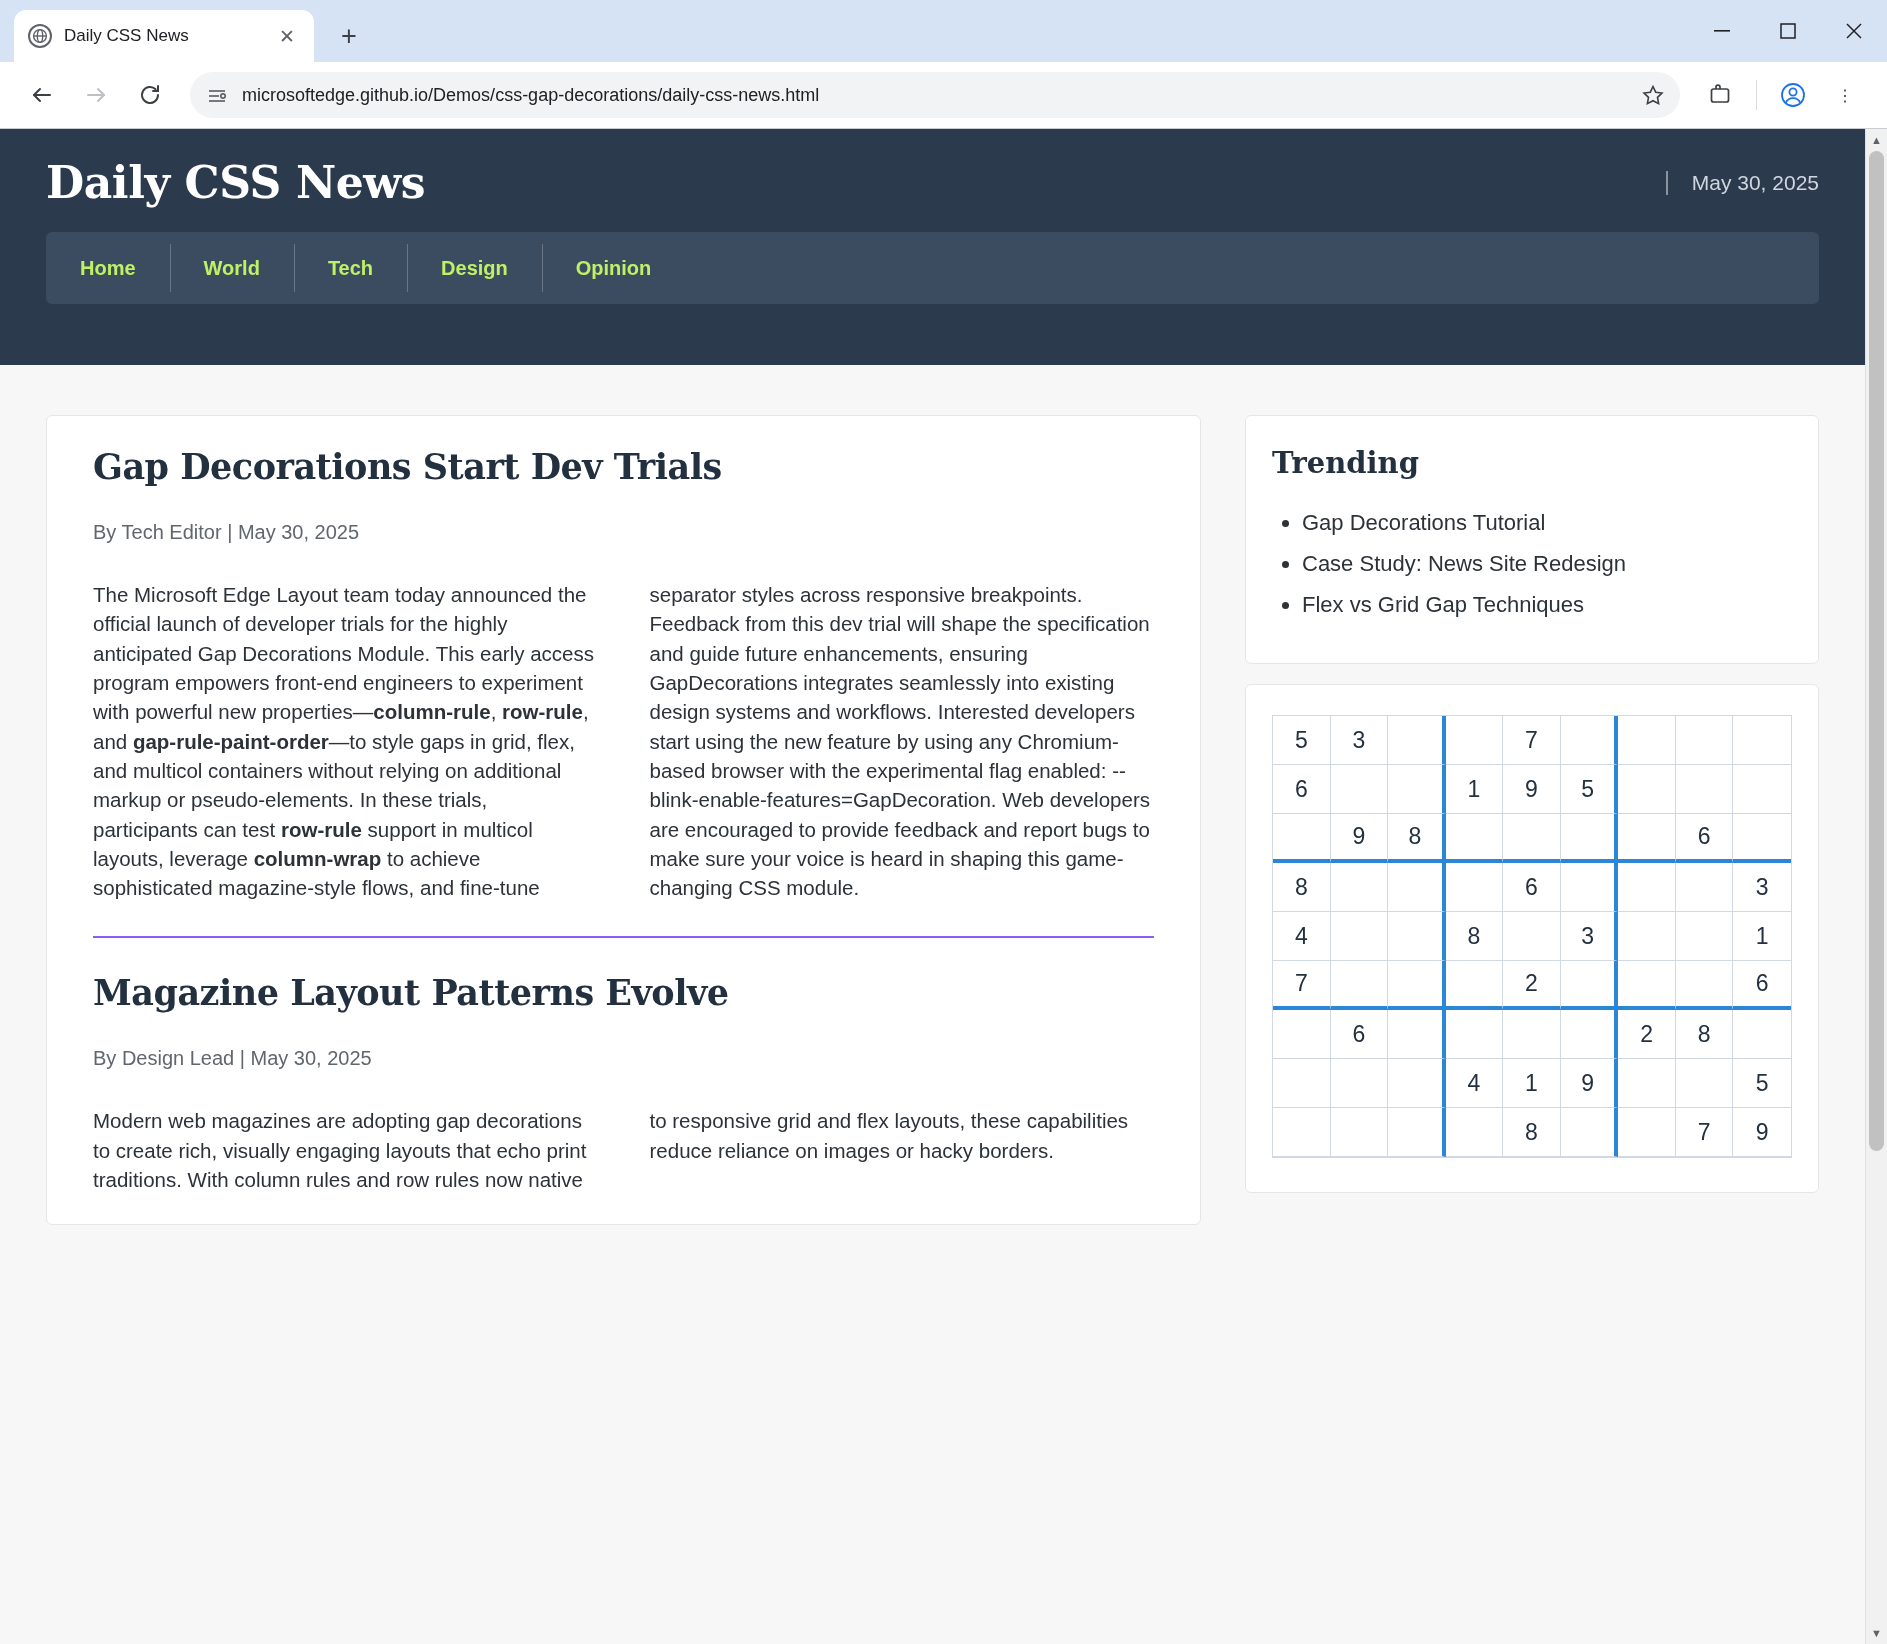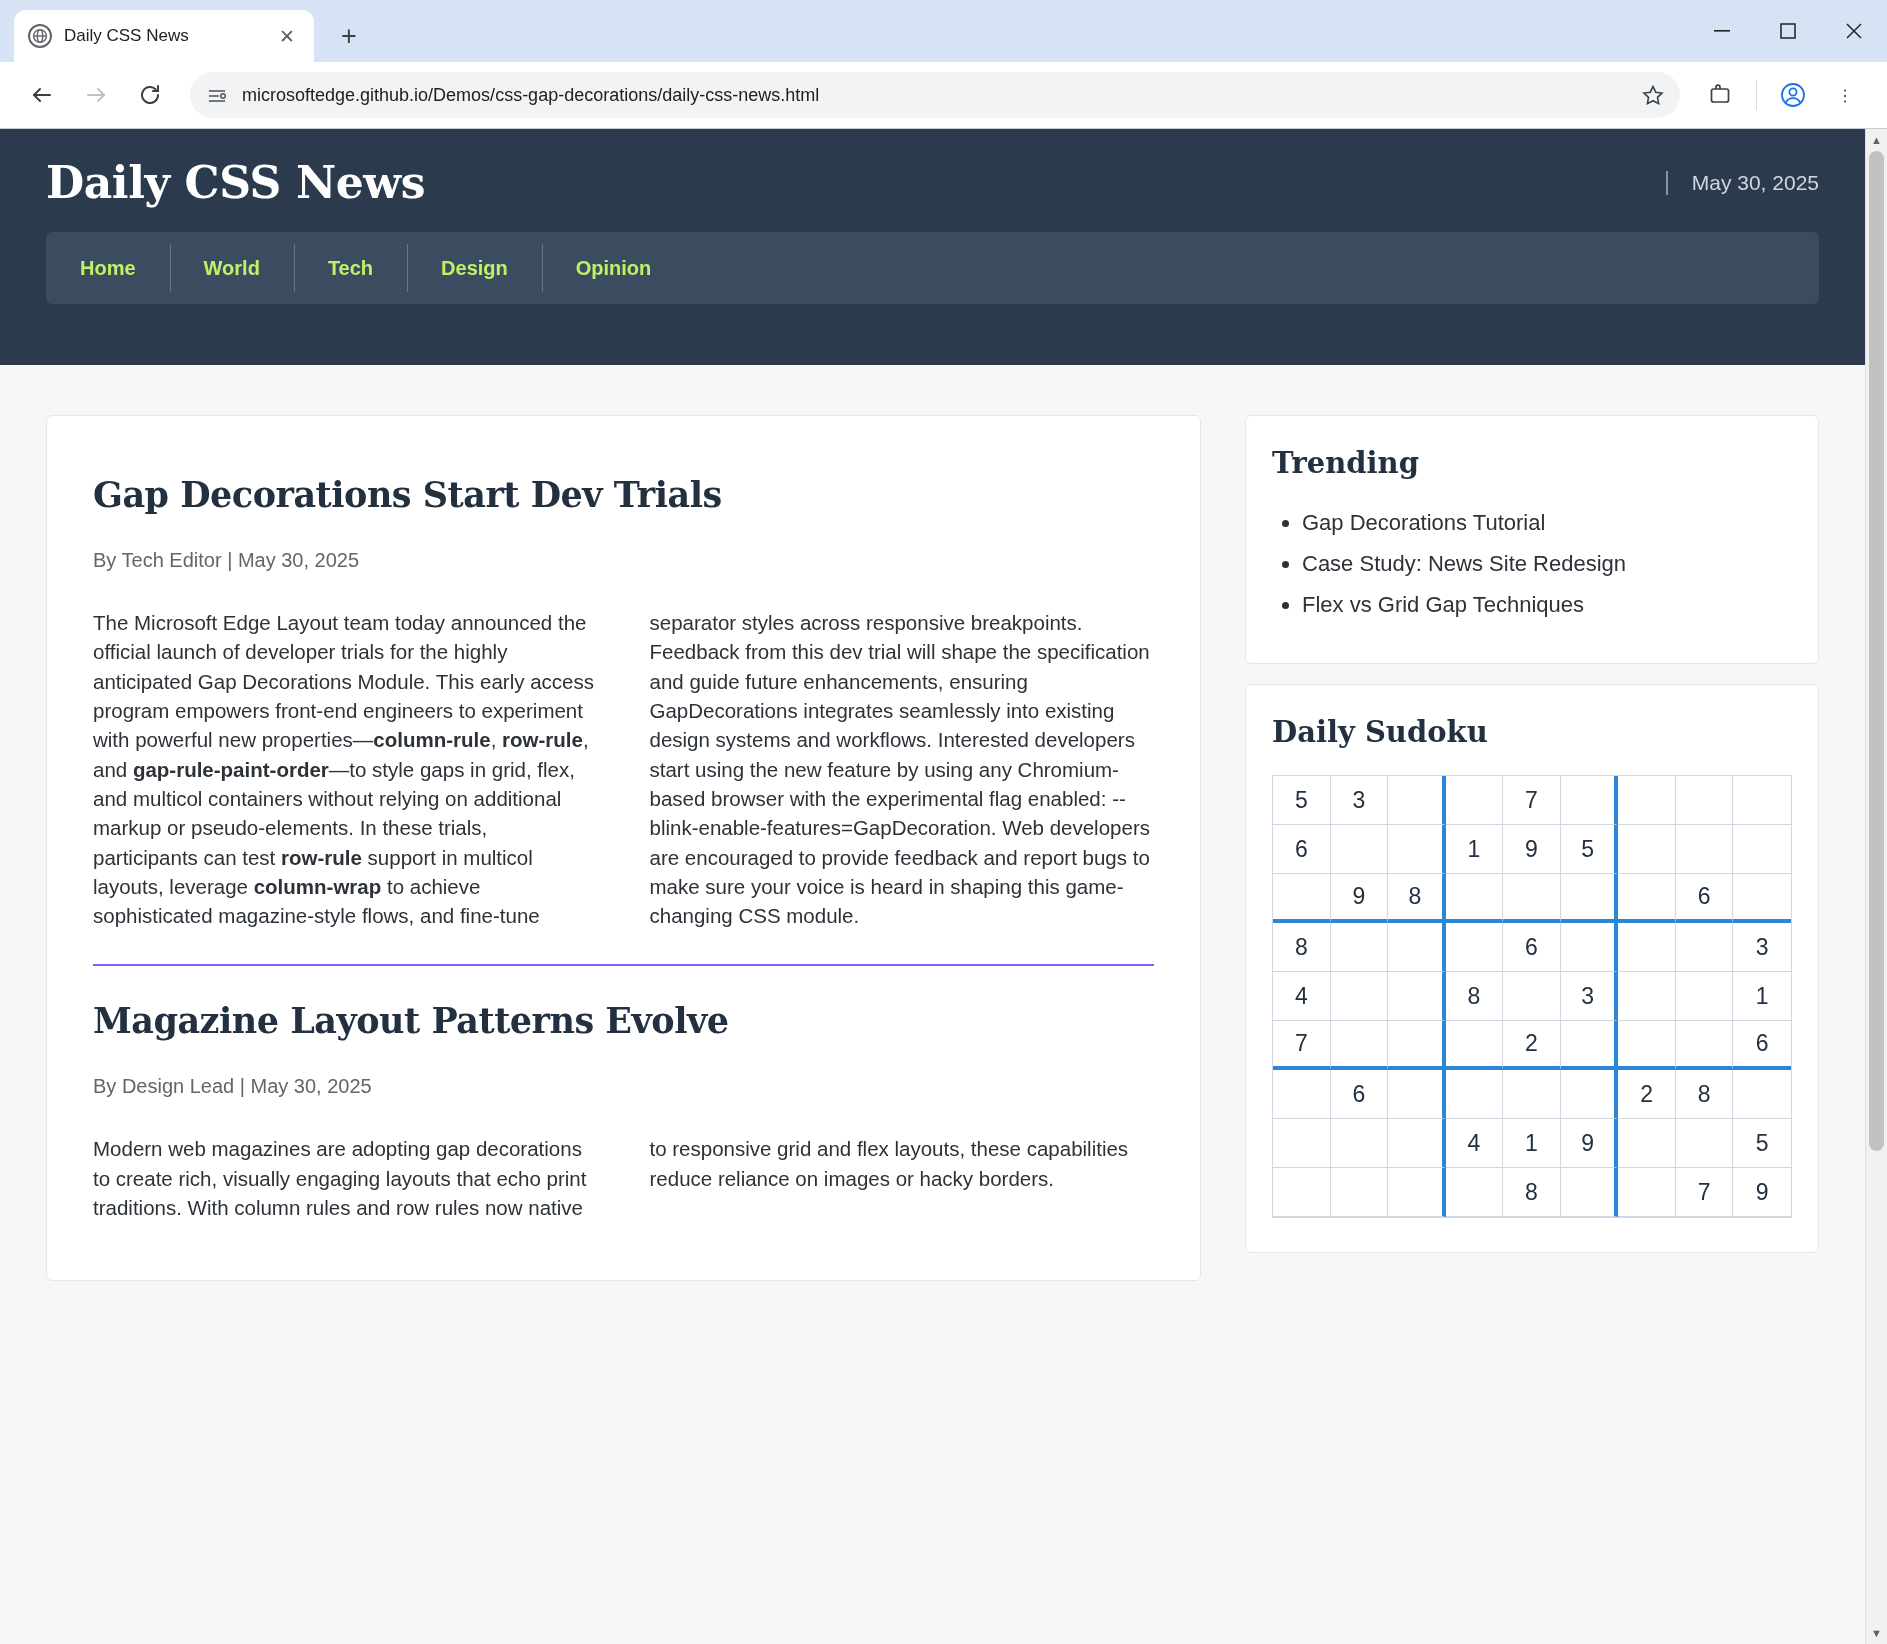--- a/index.html
+++ b/index.html
@@ -181,21 +181,21 @@
     display: flex;
     gap: 44px;
     padding: 50px 46px 0 46px;
     align-items: flex-start;
   }
   .articles {
     flex: 1 1 auto;
     background: #ffffff;
     border: 1px solid #e4e6e9;
     border-radius: 6px;
-    padding: 58px 46px;
+    padding: 30px 46px;
     min-width: 0;
   }
   .article + .article { border-top: 2px solid #8b5cf6; margin-top: 34px; padding-top: 34px; }
   .article h2 {
     margin: 0 0 34px 0;
     font-family: "DejaVu Serif", serif;
     font-size: 35px; font-weight: 700;
     color: #22303f;
     letter-spacing: -0.5px;
   }
@@ -396,21 +396,20 @@
           <div class="card">
             <h3>Trending</h3>
             <ul class="trending-list">
               <li>Gap Decorations Tutorial</li>
               <li>Case Study: News Site Redesign</li>
               <li>Flex vs Grid Gap Techniques</li>
             </ul>
           </div>
 
           <div class="card">
-            <h3>Daily Sudoku</h3>
             <div class="sudoku" id="sudoku">
                 <div class="cell">5</div>
                 <div class="cell">3</div>
                 <div class="cell bold-right"></div>
                 <div class="cell"></div>
                 <div class="cell">7</div>
                 <div class="cell bold-right"></div>
                 <div class="cell"></div>
                 <div class="cell"></div>
                 <div class="cell"></div>

